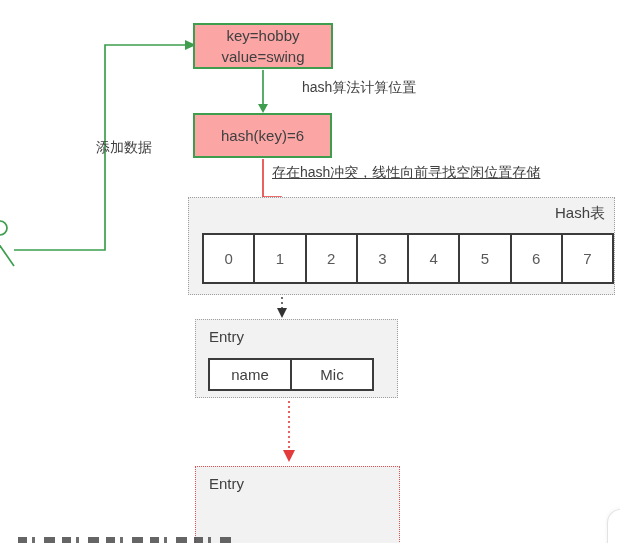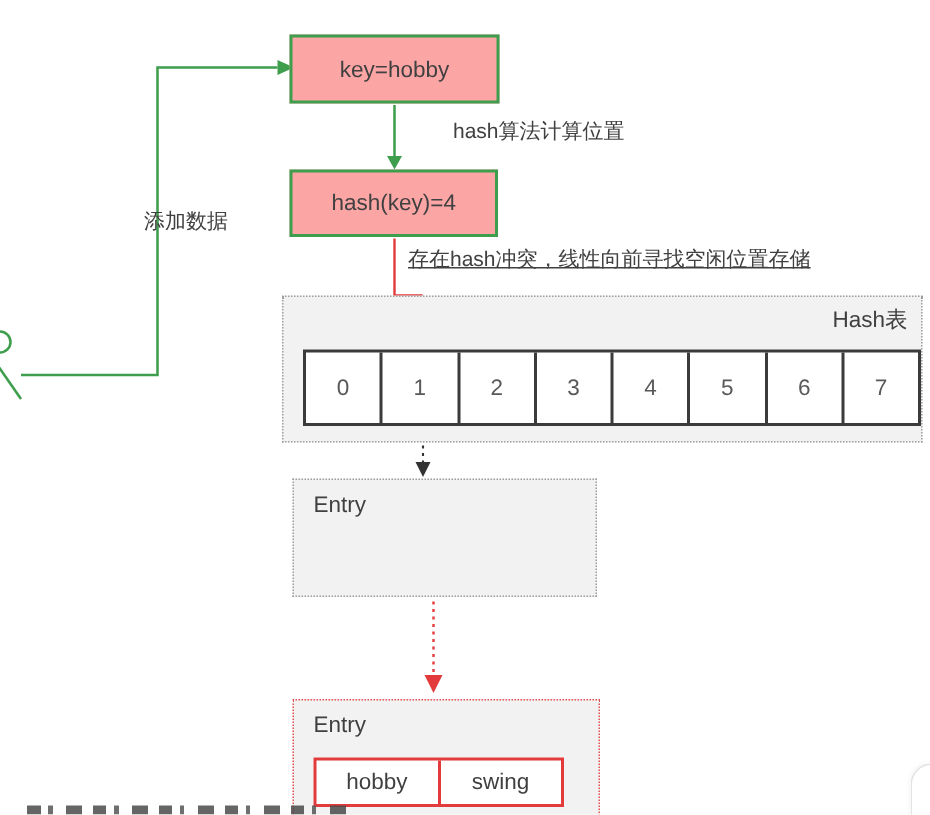--- a/index.html
+++ b/index.html
@@ -121,51 +121,52 @@
   <g>
     <line class="wire-red dotted" x1="289" y1="391" x2="289" y2="451"></line>
     <polygon class="head-red" points="283,450 295,450 289,462"></polygon>
   </g>
 </svg>
 
 <div class="abs lbl" style="left:60px;top:139px;width:92px;text-align:right;">添加数据</div>
 
 <div class="abs node" style="left:193px;top:23px;width:136px;height:42px;">
   <span>key=hobby</span>
+  <span>value=swing</span>
 </div>
 
 <div class="abs lbl" style="left:281px;top:79px;margin-left:21px;">hash算法计算位置</div>
 
 <div class="abs node" style="left:193px;top:113px;width:135px;height:41px;">
-  <span>hash(key)=4</span>
+  <span>hash(key)=6</span>
 </div>
 
 <div class="abs lbl" style="left:272px;top:164px;text-decoration:underline;">存在hash冲突，线性向前寻找空闲位置存储</div>
 
 <div class="abs panel" style="left:188px;top:197px;width:427px;height:98px;">
   <div class="panel-title-right">Hash表</div>
   <div class="cellrow" style="left:13px;top:35px;width:412px;height:51px;">
     <div class="cell">0</div>
     <div class="cell">1</div>
     <div class="cell">2</div>
     <div class="cell">3</div>
     <div class="cell">4</div>
     <div class="cell">5</div>
     <div class="cell">6</div>
     <div class="cell">7</div>
   </div>
 </div>
 
 <div class="abs panel" style="left:195px;top:319px;width:203px;height:79px;">
   <div class="panel-title-left">Entry</div>
+  <div class="kv" style="left:12px;top:38px;width:166px;height:33px;">
+    <div class="cell">name</div>
+    <div class="cell">Mic</div>
+  </div>
 </div>
 
 <div class="abs panel red-border" style="left:195px;top:466px;width:205px;height:90px;">
   <div class="panel-title-left">Entry</div>
-  <div class="kv red" style="left:13px;top:38px;width:167px;height:33px;">
-    <div class="cell">hobby</div>
-    <div class="cell">swing</div>
-  </div>
 </div>
 
 <div class="corner-card"></div>
 
 <div class="glyph-strip"></div>
 
 </body></html>

